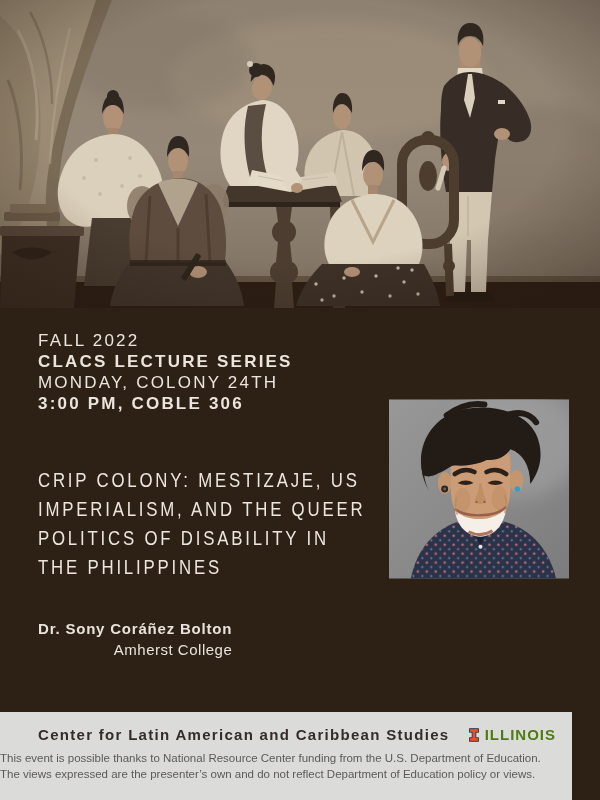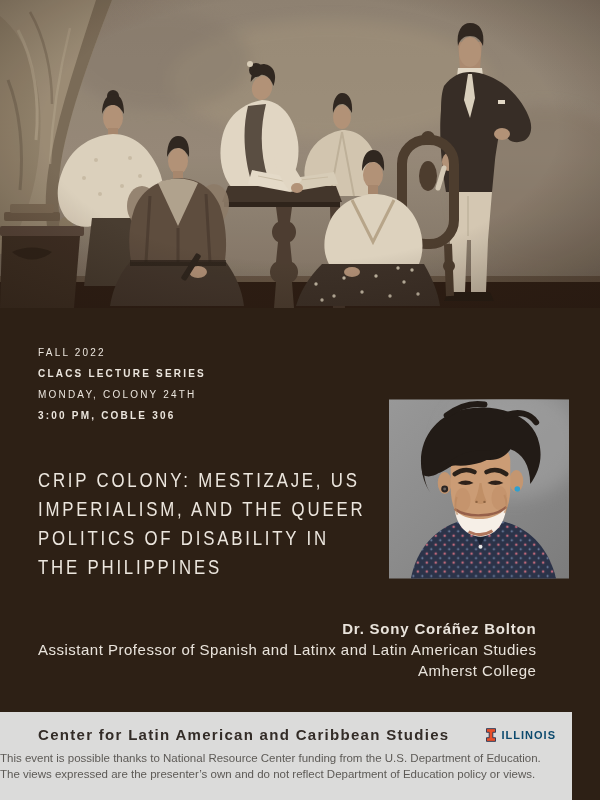--- a/index.html
+++ b/index.html
@@ -3,22 +3,22 @@
 <meta charset="utf-8">
 <style>
   html,body{margin:0;padding:0;background:#4a4a4a;}
   .poster{
     position:relative;width:600px;height:800px;margin:0 auto;
     background:#2d2015;overflow:hidden;
     font-family:"Liberation Sans",sans-serif;
   }
   .hero{position:absolute;left:0;top:0;width:600px;height:308px;display:block;}
   .eventinfo{
-    position:absolute;left:38px;top:342px;
-    color:#ebe5dd;font-size:10px;line-height:21px;letter-spacing:2.2px;
+    position:absolute;left:38px;top:330px;
+    color:#ebe5dd;font-size:17px;line-height:21px;letter-spacing:2.2px;
     white-space:nowrap;
   }
   .eventinfo .b{font-weight:bold;}
   .title{
     position:absolute;left:38px;top:465px;
     color:#ece6de;font-size:21px;line-height:29px;letter-spacing:3.5px;
     transform:scaleX(.8);transform-origin:0 0;white-space:nowrap;
     font-weight:normal;
   }
   .portrait{position:absolute;left:389px;top:399px;width:180px;height:180px;display:block;}
@@ -30,21 +30,21 @@
   }
   .speaker .name{font-weight:bold;letter-spacing:.8px;}
   .footer{
     position:absolute;left:0;top:712px;width:572px;height:88px;
     background:#dbdbda;
   }
   .footer-row{display:flex;align-items:center;padding:14px 16px 0 38px;}
   .org{color:#332c27;font-weight:bold;font-size:15px;letter-spacing:1.3px;white-space:nowrap;}
   .logo{margin-left:auto;display:flex;align-items:center;gap:6px;}
   .blocki{width:10px;height:14px;display:block;}
-  .wordmark{color:#0c4a6e;font-weight:bold;font-size:11px;letter-spacing:1px;}
+  .wordmark{color:#4d7c0f;font-weight:bold;font-size:15px;letter-spacing:1px;}
   .disclaimer{
     margin-top:7px;
     color:#5d5a56;font-size:11.5px;line-height:16px;
   }
 </style>
 </head>
 <body>
 
 <div class="poster">
 
@@ -270,21 +270,20 @@
 
     <path d="M34,76 C26,46 44,14 80,9 C114,4 146,18 151,44 C155,60 150,74 142,85 C142,66 134,54 122,50 C116,60 102,64 90,58 C76,66 60,64 50,74 C44,78 38,78 34,76 Z" fill="#221b16"></path>
     <path d="M50,74 C62,55 86,47 110,53 C98,64 80,68 64,66 C58,70 53,73 50,74 Z" fill="#221b16"></path>
     <path d="M58,16 C70,7 84,3 96,5" stroke="#221b16" stroke-width="6" fill="none" stroke-linecap="round"></path>
     <path d="M118,16 C130,11 142,14 148,23" stroke="#221b16" stroke-width="6" fill="none" stroke-linecap="round"></path>
     <path d="M36,64 C34,74 36,86 42,94 C36,86 32,74 33,64 Z" fill="#221b16"></path>
   </svg>
 
   <div class="speaker">
     <div class="name">Dr. Sony Coráñez Bolton</div>
-    <div>Assistant Professor of Spanish and Latinx and Latin American Studies</div>
     <div>Amherst College</div>
   </div>
 
   <div class="footer">
     <div class="footer-row">
       <div class="org">Center for Latin American and Caribbean Studies</div>
       <div class="logo">
         <svg class="blocki" viewBox="0 0 11 15">
           <path d="M.5,.5 H10.5 V4.5 H7.5 V10.5 H10.5 V14.5 H.5 V10.5 H3.5 V4.5 H.5 Z" fill="#e8502a" stroke="#13294b" stroke-width=".9"></path>
         </svg>

